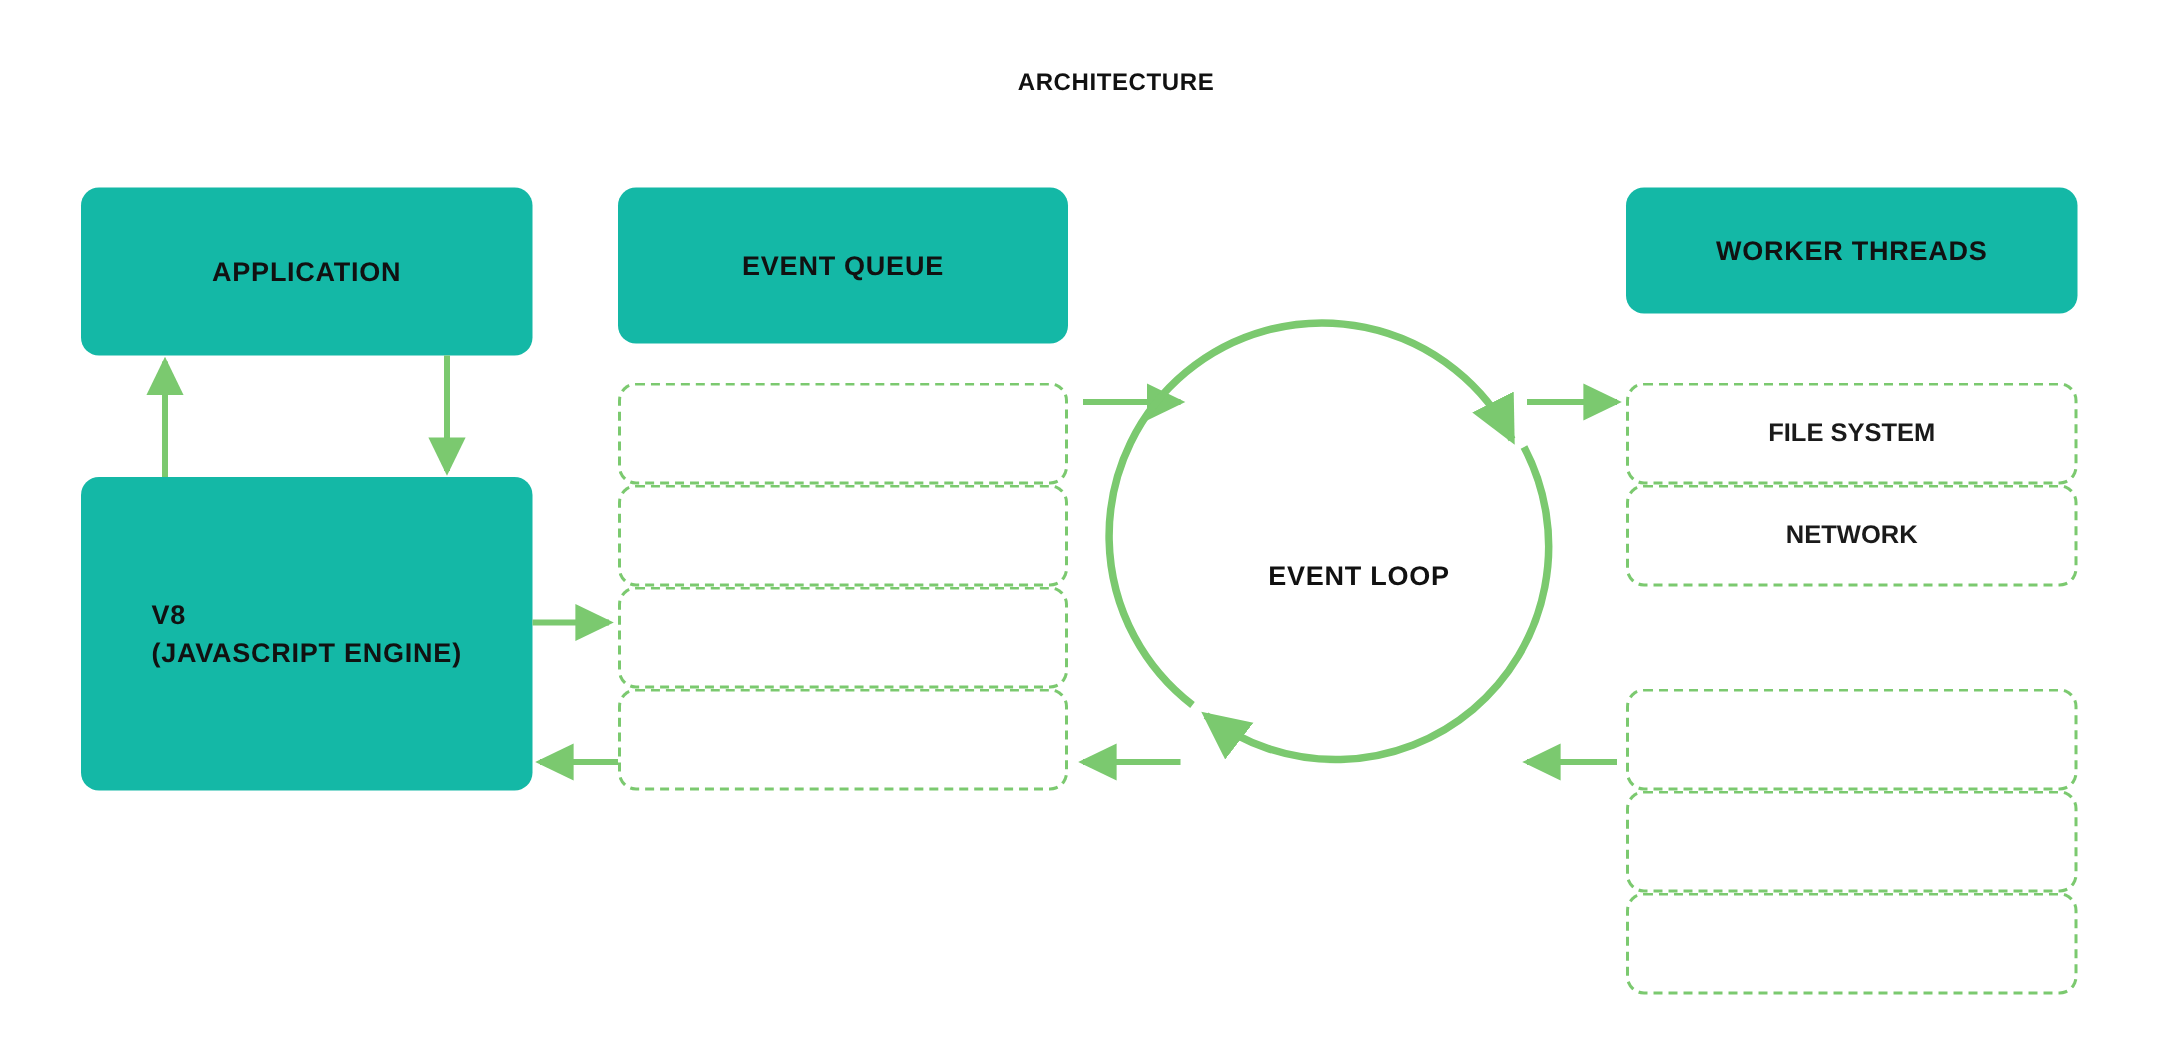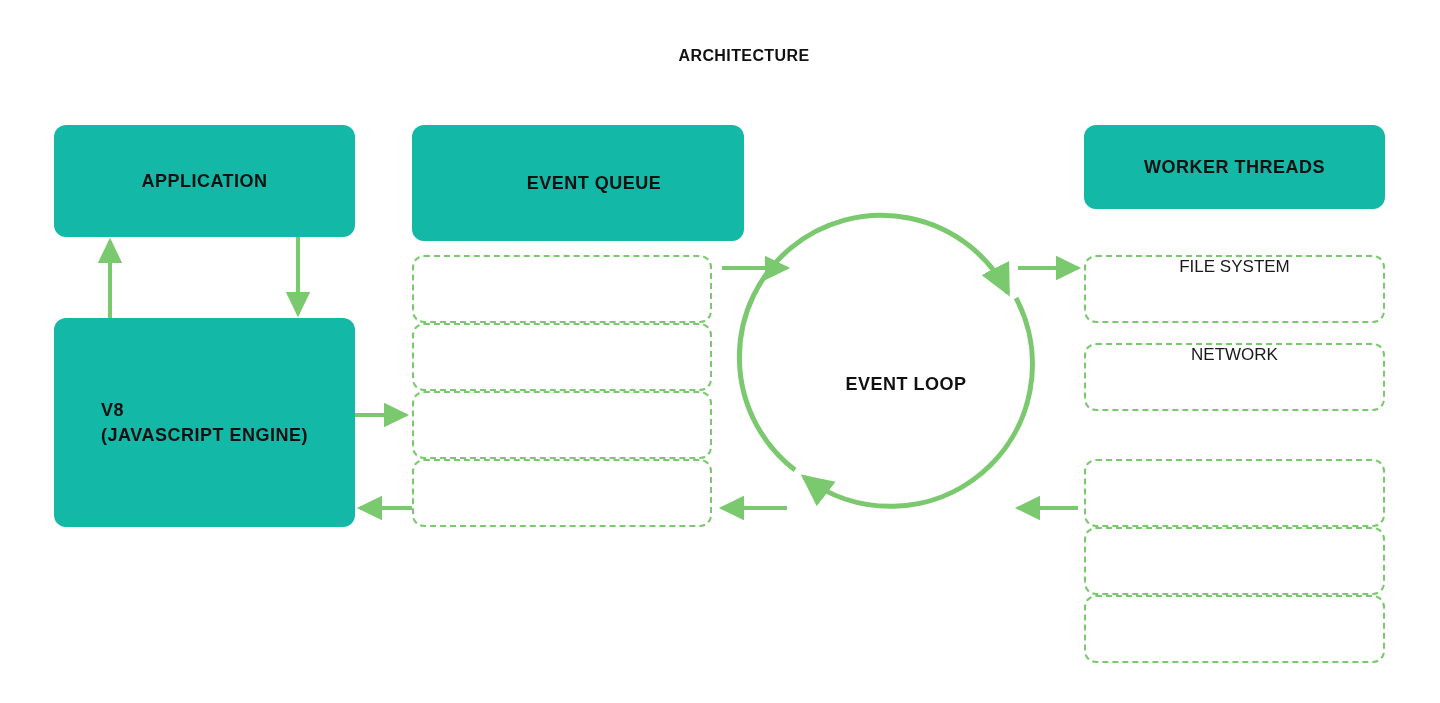--- a/index.html
+++ b/index.html
@@ -43,35 +43,35 @@
     justify-content: center;
     font-size: 18px;
     font-weight: bold;
     letter-spacing: 0.5px;
     color: #111111;
     line-height: 1.35;
   }
 
   #box-application { left: 54px;   top: 125px; width: 301px; height: 112px; }
   #box-v8          { left: 54px;   top: 318px; width: 301px; height: 209px; }
-  #box-event-queue { left: 412px;  top: 125px; width: 300px; height: 116px; padding-left: 32px; }
+  #box-event-queue { left: 412px;  top: 125px; width: 300px; height: 104px; }
   #box-worker-head { left: 1084px; top: 125px; width: 301px; height: 84px; }
 
   
   .dashed-slot {
     position: absolute;
     border: 2px dashed #7bc96f;
     border-radius: 12px;
     background: transparent;
     display: flex;
-    align-items: flex-start;
+    align-items: center;
     justify-content: center;
     text-align: center;
     font-size: 17px;
-    font-weight: normal;
+    font-weight: bold;
     color: #1a1a1a;
     box-sizing: border-box;
   }
   .queue-slot  { left: 412px;  width: 300px; height: 68px; }
   .worker-slot { left: 1084px; width: 301px; height: 68px; }
 
   
   #arrow-layer {
     position: absolute;
     left: 0;
@@ -116,21 +116,21 @@
     <span></span>
   </div>
 
   <div class="solid-box" id="box-worker-head">
     <span>WORKER THREADS</span>
   </div>
 
   <div class="dashed-slot worker-slot" style="top:255px;">
     <span>FILE SYSTEM</span>
   </div>
-  <div class="dashed-slot worker-slot" style="top:323px;margin-top:20px;">
+  <div class="dashed-slot worker-slot" style="top:323px;">
     <span>NETWORK</span>
   </div>
   <div class="dashed-slot worker-slot" style="top:459px;">
     <span></span>
   </div>
   <div class="dashed-slot worker-slot" style="top:527px;">
     <span></span>
   </div>
   <div class="dashed-slot worker-slot" style="top:595px;">
     <span></span>

